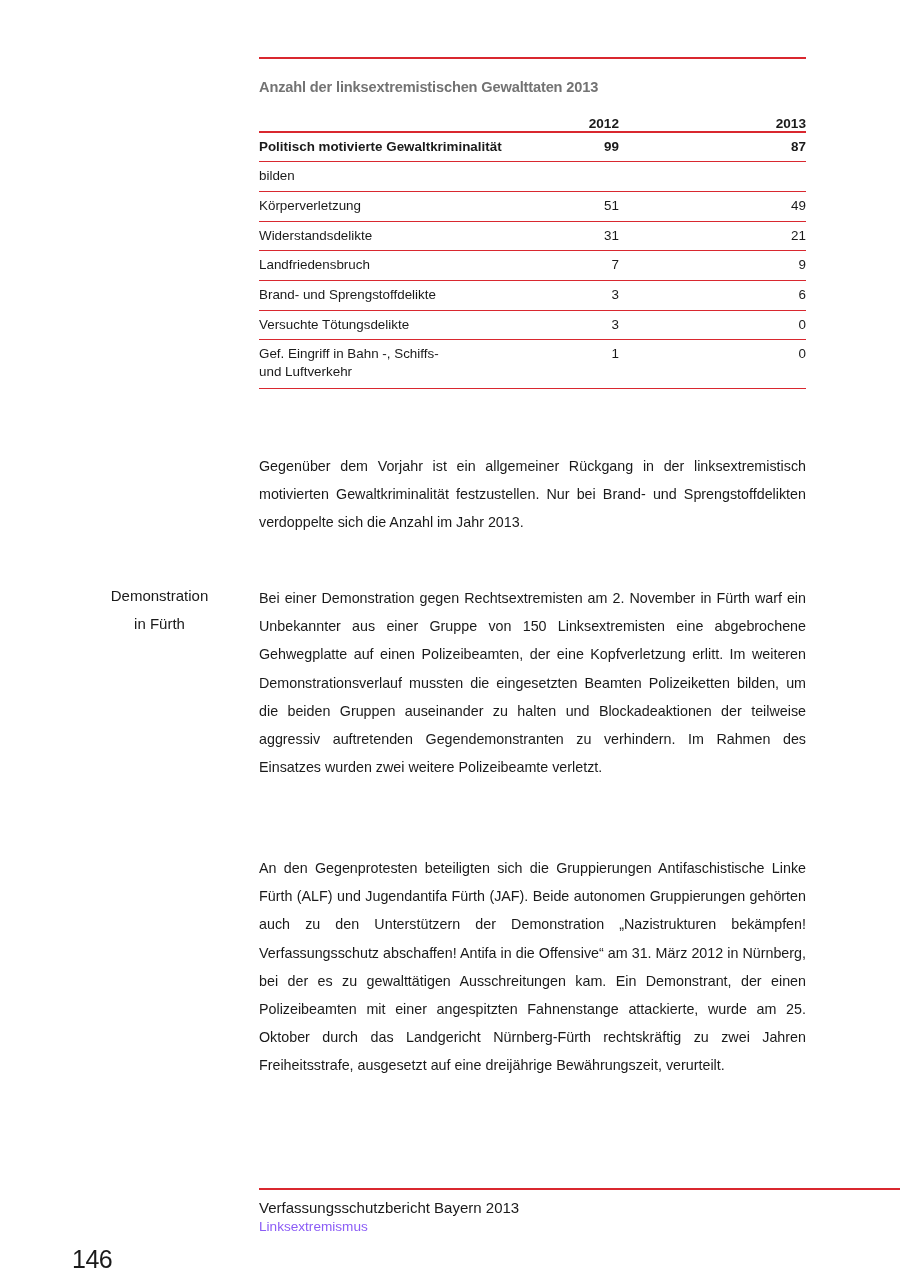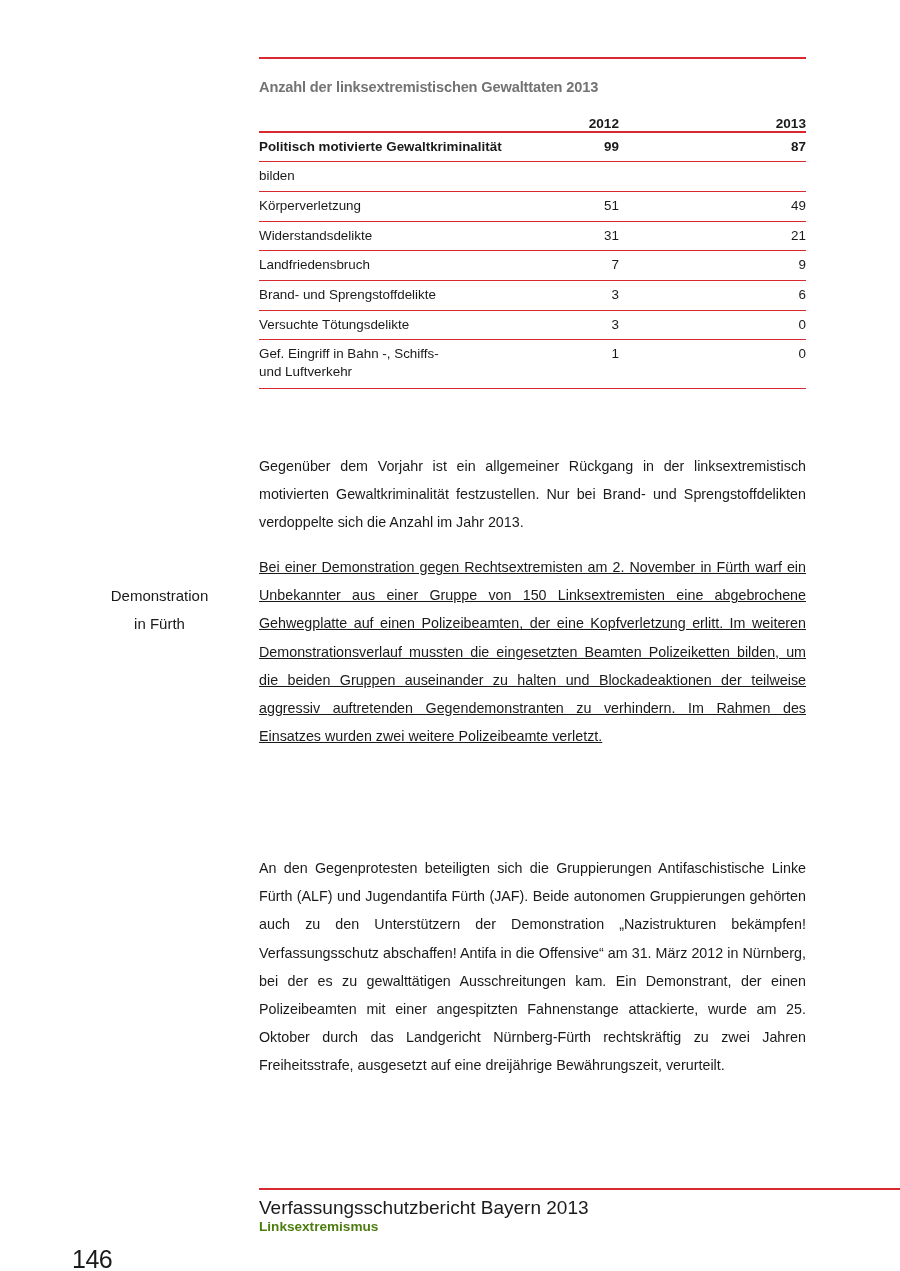--- a/index.html
+++ b/index.html
@@ -113,30 +113,30 @@
   #footer-text { top: 1198px; }
   #page-number {
     position: absolute;
     left: 72px;
     top: 1245px;
     font-size: 25px;
     font-weight: normal;
     letter-spacing: -0.5px;
   }
   .footer-line1 {
-    font-size: 19px;
+    font-size: 15px;
     line-height: 19px;
     margin: 0;
   }
   .footer-line2 {
     font-size: 13.6px;
     line-height: 19px;
     margin: 0;
-    color: #4d7c0f;
-    font-weight: bold;
+    color: #8b5cf6;
+    font-weight: normal;
   }
 </style>
 </head>
 <body>
 
 <div class="page">
 
   <div class="content-col" id="table-block">
 
     <div class="rule rule-medium"></div>
@@ -199,21 +199,21 @@
   </div>
 
   <div class="content-col" id="para-summary-wrap" style="top:452px;">
     <p class="body-text">Gegenüber dem Vorjahr ist ein allgemeiner Rückgang in der linksextremistisch motivierten Gewaltkriminalität festzustellen. Nur bei Brand- und Sprengstoffdelikten verdoppelte sich die Anzahl im Jahr 2013.</p>
   </div>
 
   <div class="margin-col" id="margin-note-wrap" style="top:582px;">
     <p class="margin-note">Demonstration<br>in Fürth</p>
   </div>
 
-  <div class="content-col" id="para-demo-wrap" style="top:553px;text-decoration:underline;">
+  <div class="content-col" id="para-demo-wrap" style="top:584px;">
     <p class="body-text">Bei einer Demonstration gegen Rechtsextremisten am 2. November in Fürth warf ein Unbekannter aus einer Gruppe von 150 Linksextremisten eine abgebrochene Gehwegplatte auf einen Polizeibeamten, der eine Kopfverletzung erlitt. Im weiteren Demonstrationsverlauf mussten die eingesetzten Beamten Polizeiketten bilden, um die beiden Gruppen auseinander zu halten und Blockadeaktionen der teilweise aggressiv auftretenden Gegendemonstranten zu verhindern. Im Rahmen des Einsatzes wurden zwei weitere Polizeibeamte verletzt.</p>
   </div>
 
   <div class="content-col" id="para-groups-wrap" style="top:854px;">
     <p class="body-text last-para">An den Gegenprotesten beteiligten sich die Gruppierungen Antifaschistische Linke Fürth (ALF) und Jugendantifa Fürth (JAF). Beide autonomen Gruppierungen gehörten auch zu den Unterstützern der Demonstration „Nazistrukturen bekämpfen! Verfassungsschutz abschaffen! Antifa in die Offensive“ am 31. März 2012 in Nürnberg, bei der es zu gewalttätigen Ausschreitungen kam. Ein Demonstrant, der einen Polizeibeamten mit einer angespitzten Fahnenstange attackierte, wurde am 25. Oktober durch das Landgericht Nürnberg-Fürth rechtskräftig zu zwei Jahren Freiheitsstrafe, ausgesetzt auf eine dreijährige Bewährungszeit, verurteilt.</p>
   </div>
 
   <div class="content-col rule rule-medium" id="footer-rule"></div>
 
   <div id="page-number">146</div>

